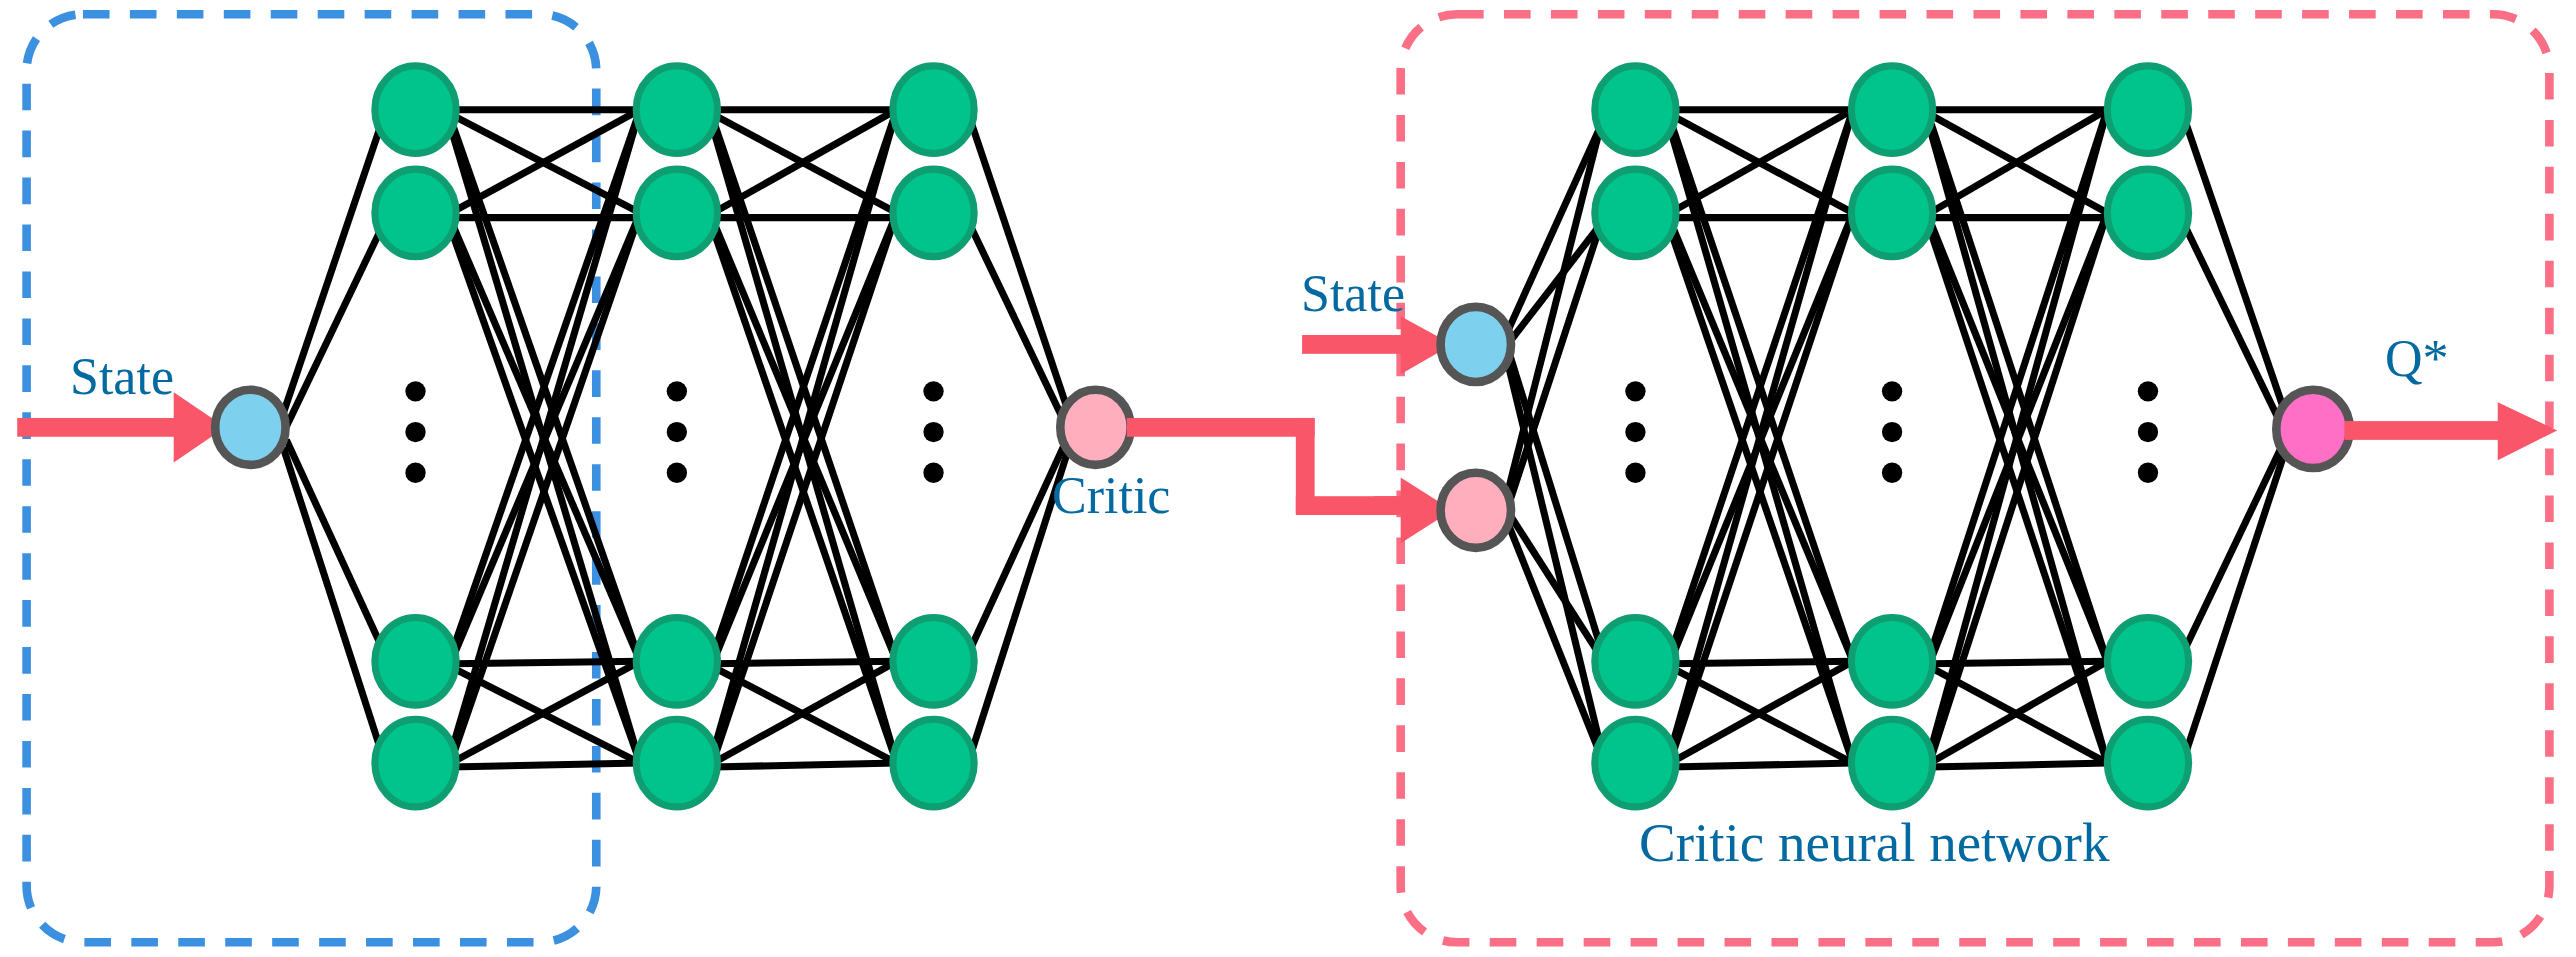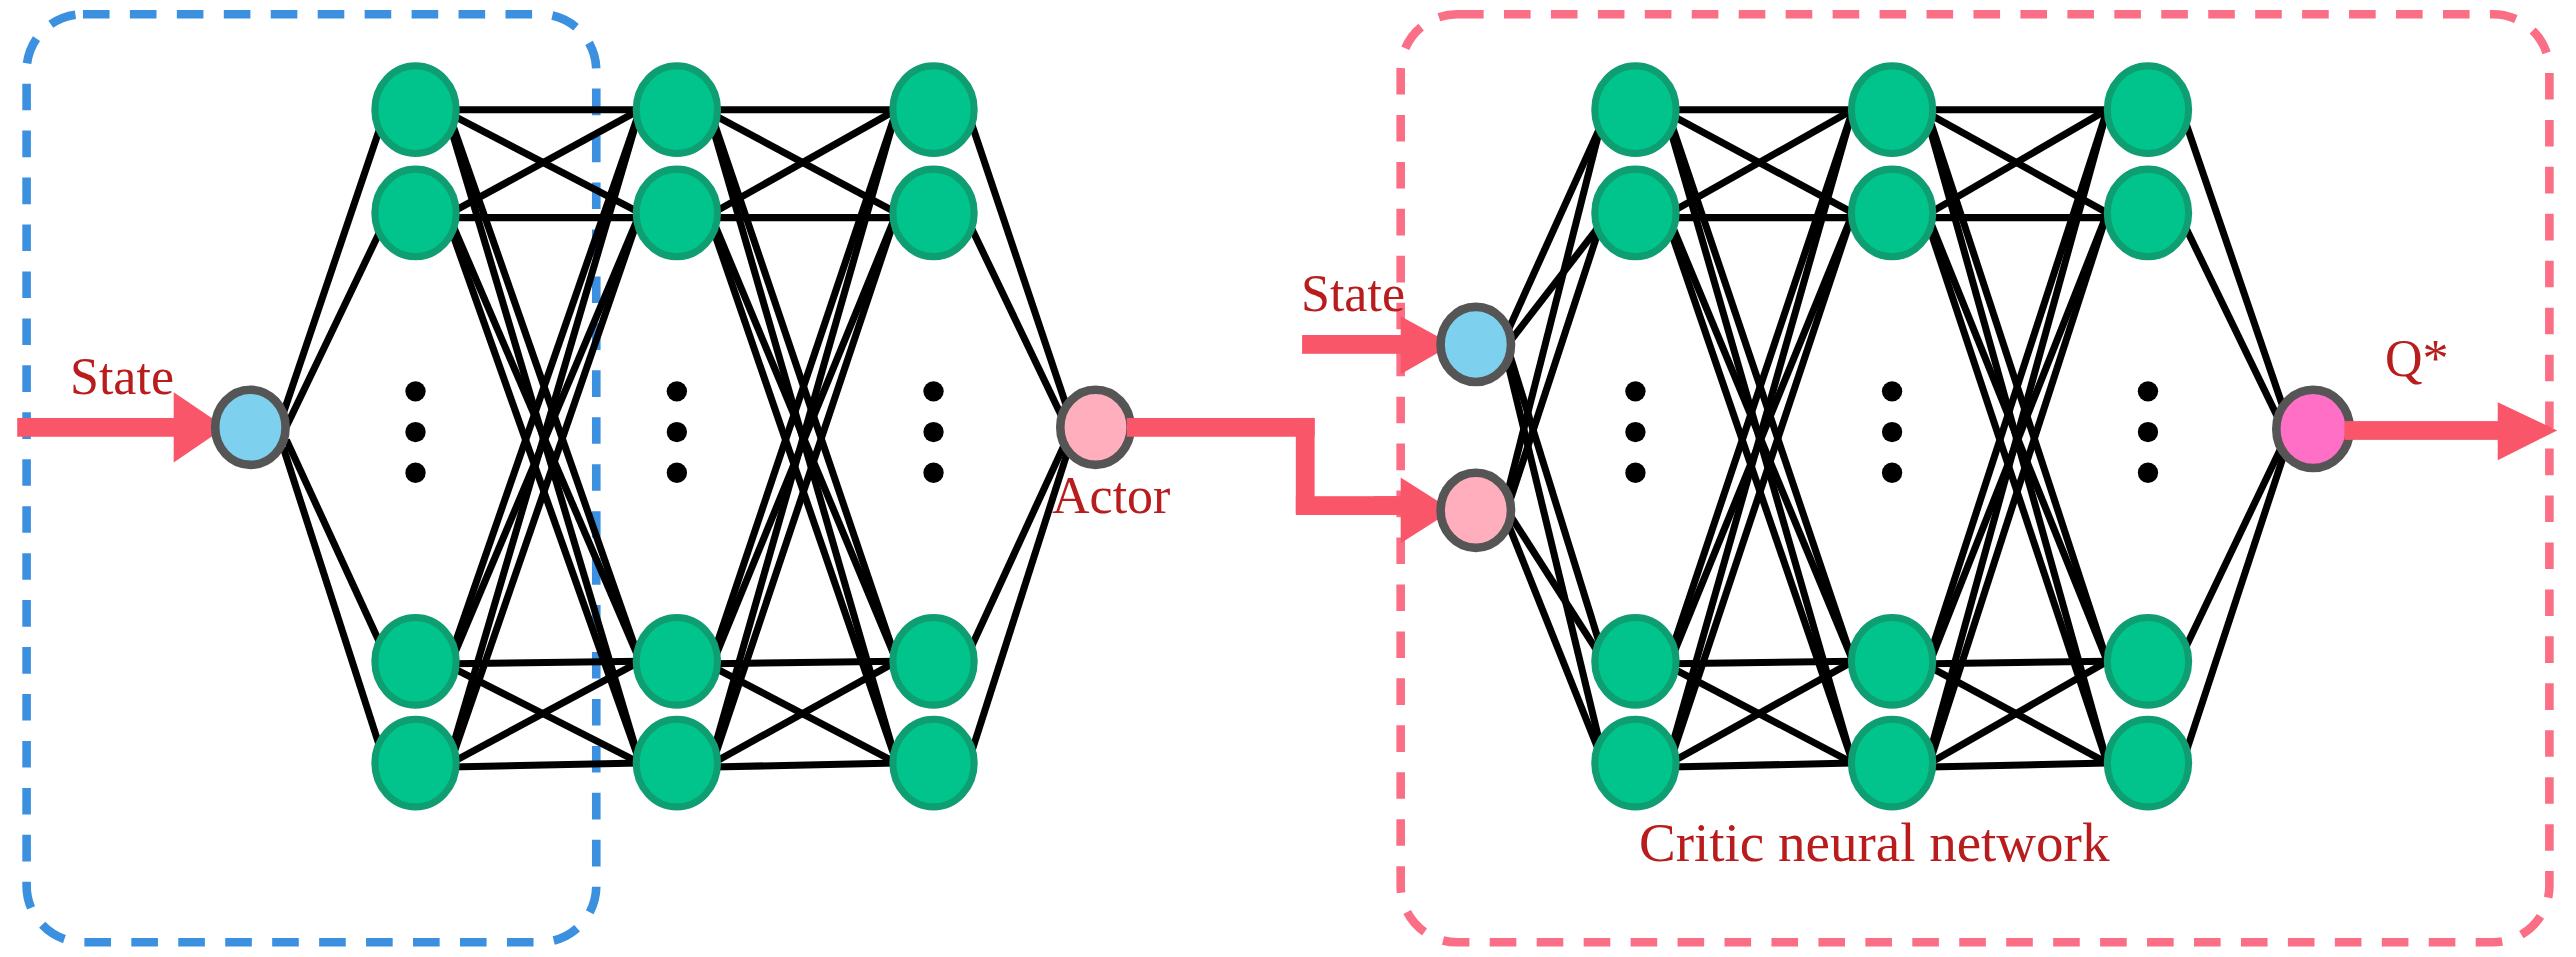--- a/index.html
+++ b/index.html
@@ -1,19 +1,19 @@
 <!DOCTYPE html>
 <html style="font-size:12.5px"><head>
 <meta charset="utf-8">
 <style>
   html,body{margin:0;padding:0;background:#ffffff;}
   body{width:2576px;height:958px;overflow:hidden;font-family:"Liberation Serif",serif;}
   #stage{position:relative;width:2576px;height:958px;background:#fff;}
   svg.layer{position:absolute;left:0;top:0;width:2576px;height:958px;}
-  .lbl{position:absolute;font-family:"Liberation Serif",serif;color:#b91c1c;white-space:nowrap;}
+  .lbl{position:absolute;font-family:"Liberation Serif",serif;color:#0369a1;white-space:nowrap;}
   .lbl-state-actor{left:70px;top:347px;font-size:52px;}
   .lbl-action{left:1052px;top:466px;font-size:52px;}
   .lbl-actor-title{left:376px;top:811px;font-size:55px;}
   .lbl-state-critic{left:1301px;top:264px;font-size:52px;}
   .lbl-qstar{left:2385px;top:329px;font-size:52px;}
   .lbl-critic-title{left:1639px;top:811px;font-size:55px;}
 </style>
 </head>
 <body>
 
@@ -217,20 +217,20 @@
     <ellipse cx="2956" cy="548" rx="47" ry="50" fill="#FF6FC6" stroke="#555555" stroke-width="11"></ellipse>
 
     <g fill="#F9566A">
       <rect x="2996" y="538" width="218" height="24"></rect>
       <path d="M 3192 514 L 3268 550 L 3192 588 Z"></path>
     </g>
 
   </svg>
 
   <div class="lbl lbl-state-actor">State</div>
-  <div class="lbl lbl-action">Actor</div>
+  <div class="lbl lbl-action">Critic</div>
 
   <div class="lbl lbl-state-critic">State</div>
   <div class="lbl lbl-qstar">Q*</div>
   <div class="lbl lbl-critic-title">Critic neural network</div>
 
 </div>
 
 
 </body></html>

